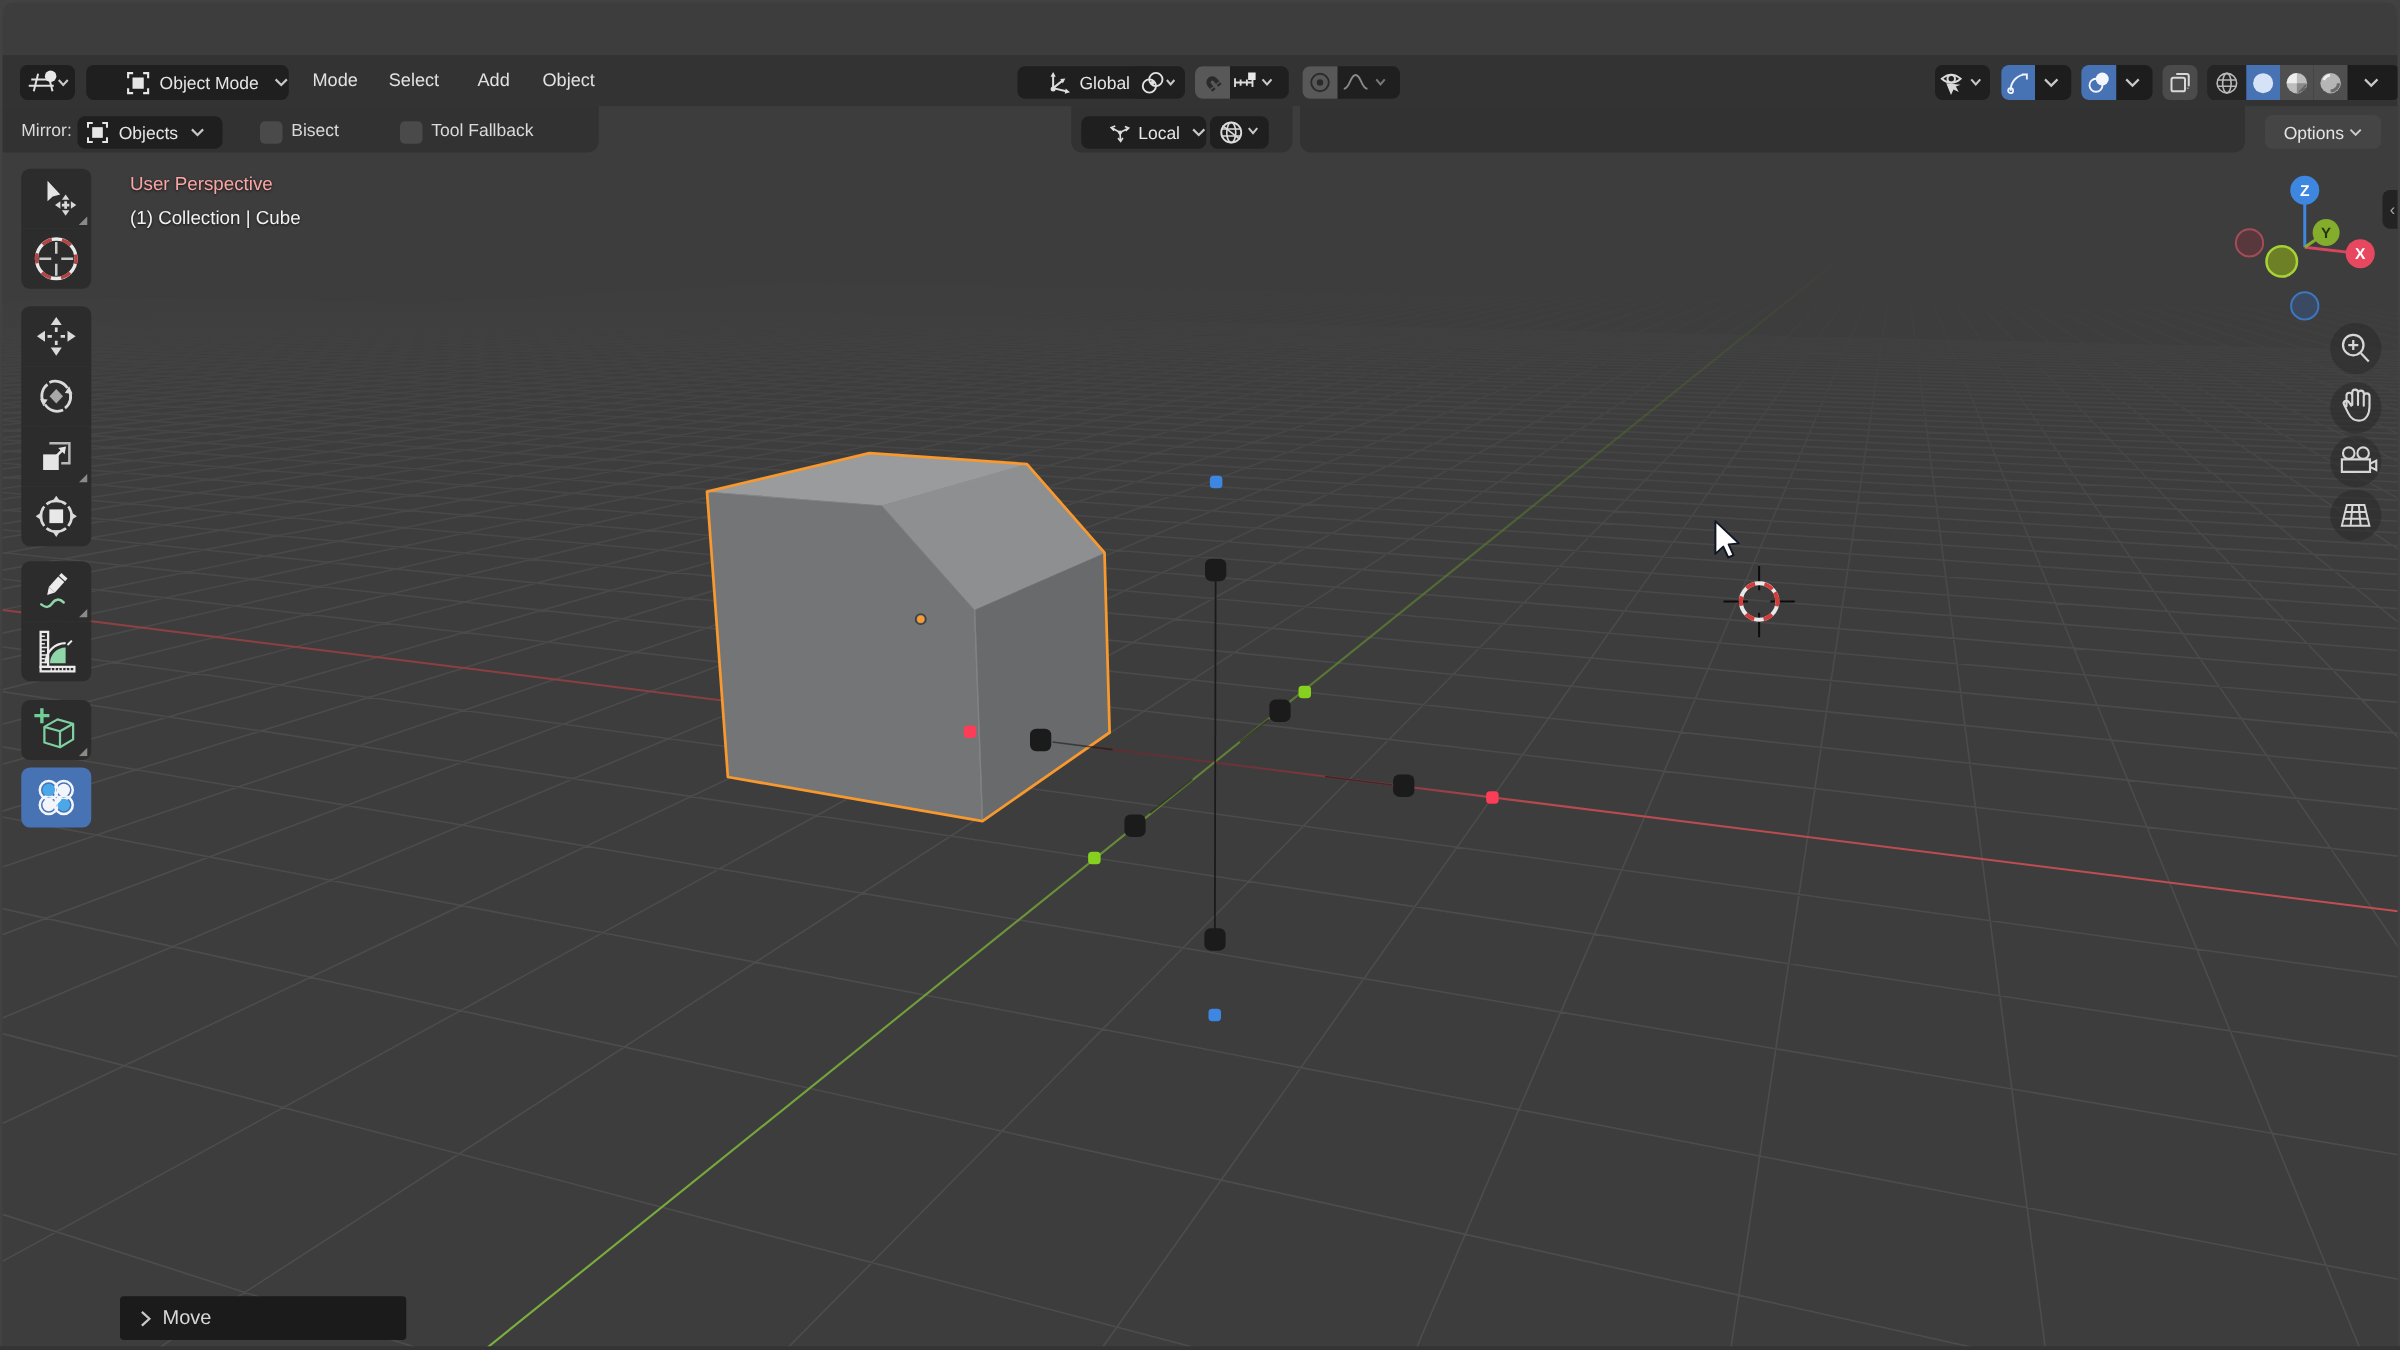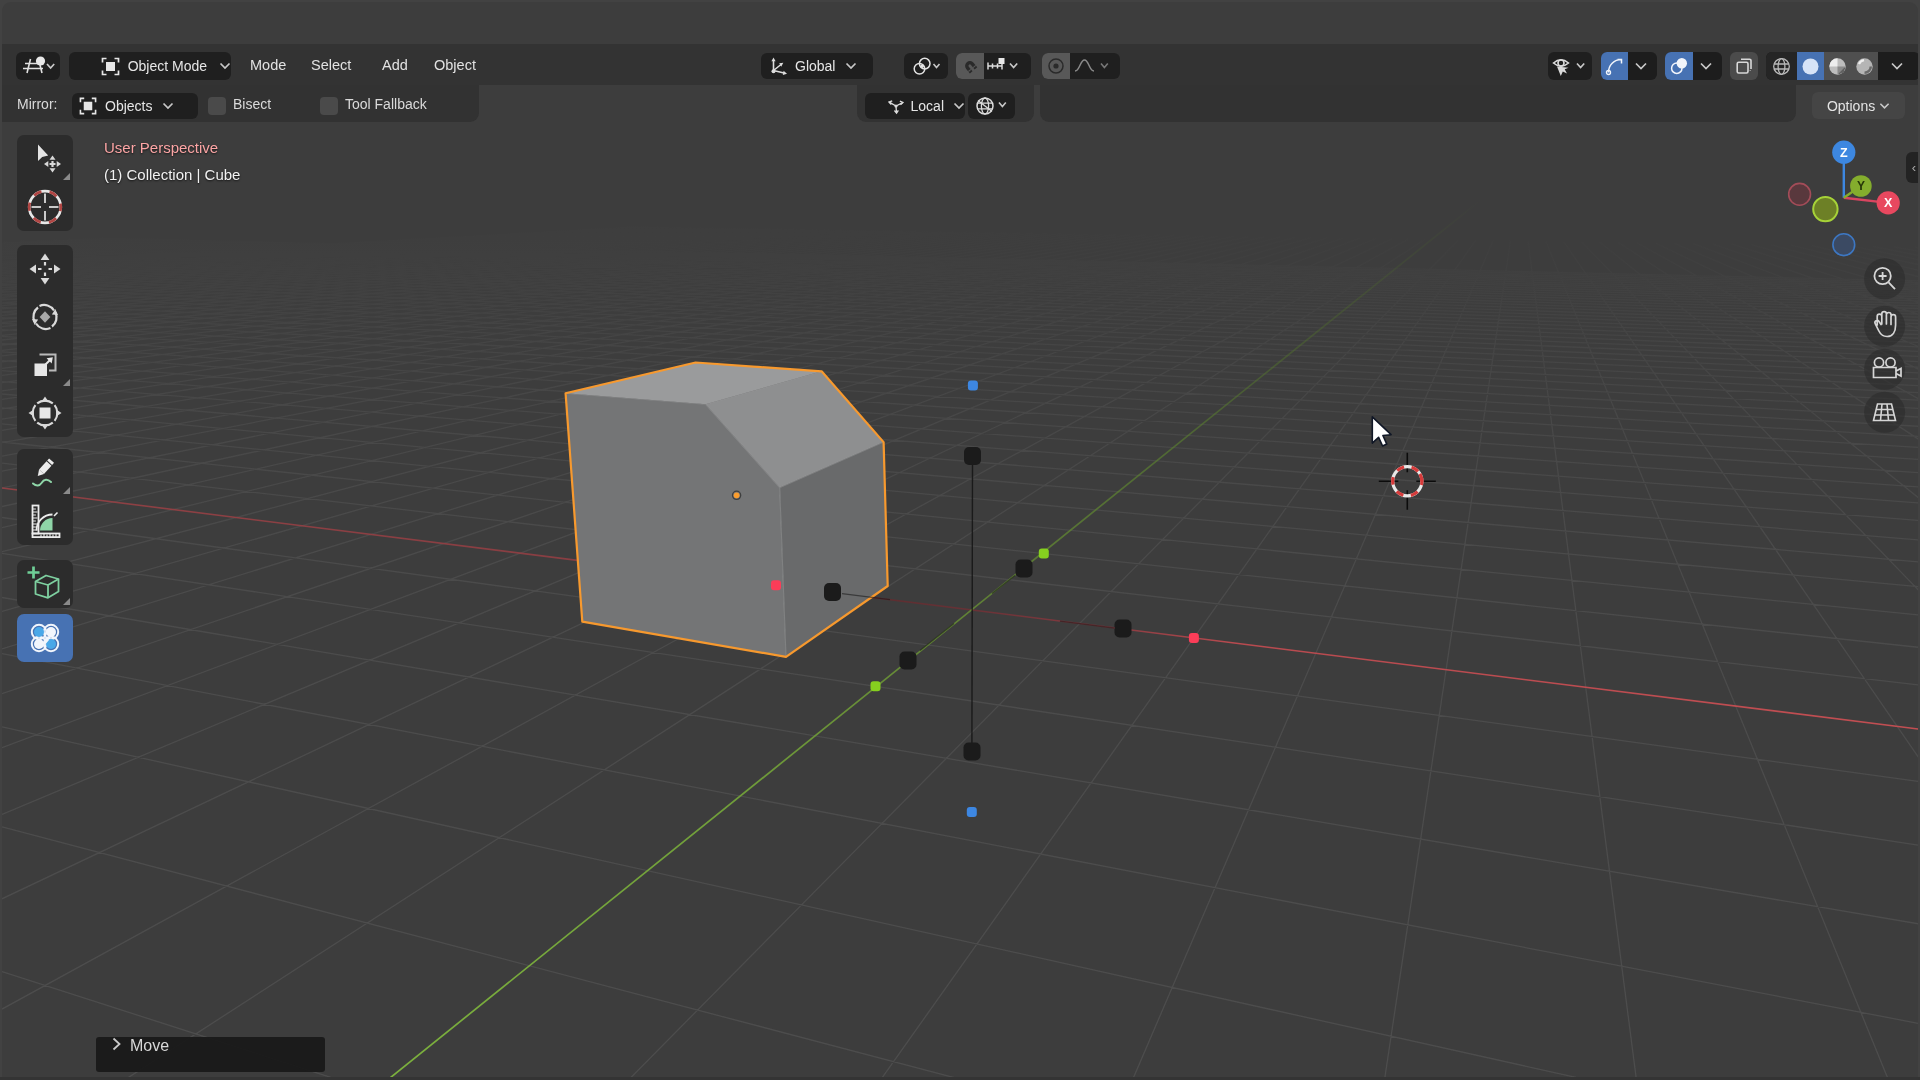--- a/index.html
+++ b/index.html
@@ -37,21 +37,21 @@
     <span style="margin-left:8px">Object Mode</span>
     <svg width="12" height="8" viewBox="0 0 12 8" style="margin-left:12px">
           <path d="M1.5 1.5 L6 6 L10.5 1.5" stroke="#c8c8c8" stroke-width="1.7" fill="none"></path>
         </svg>
   </div>
   <div class="menu" style="left:248px">Mode</div>
   <div class="menu" style="left:309px">Select</div>
   <div class="menu" style="left:380px">Add</div>
   <div class="menu" style="left:432px">Object</div>
 
-  <div class="btn" style="left:759px;top:9px;width:112px;height:26px;justify-content:flex-start;padding-left:7px">
+  <div class="btn" style="left:812px;top:9px;width:112px;height:26px;justify-content:flex-end;padding-left:7px">
     <svg width="20" height="20" viewBox="0 0 20 20">
       <g stroke="#dddddd" stroke-width="1.6" fill="none">
         <path d="M5.5 4.5 V14.5 M5.5 14.5 L16 17 M5.5 14.5 L13 8.5"></path>
       </g>
       <g fill="#dddddd">
         <path d="M5.5 1.5 L3.4 5.3 H7.6 Z"></path>
         <path d="M19 17.7 L14.8 18.9 L15.6 14.8 Z"></path>
         <path d="M15.3 6.7 L11.2 7.2 L13.2 10.8 Z"></path>
       </g>
       <circle cx="5.5" cy="15.2" r="2" fill="#dddddd"></circle>
@@ -169,21 +169,21 @@
           <path d="M2 1.5 L7 6.5 L12 1.5" stroke="#c8c8c8" stroke-width="1.7" fill="none"></path>
         </svg>
   </div>
 </div>
 
 <div id="toolrow">
   <div class="panel" style="left:0;width:477px;border-radius:0 0 9px 0"></div>
   <div class="panel" style="left:855px;width:177px;border-radius:0 0 9px 9px"></div>
   <div class="panel" style="left:1038px;width:756px;border-radius:0 0 9px 9px"></div>
   <div class="abs" style="left:15px;top:11px;color:#dadada;font-size:14px">Mirror:</div>
-  <div class="btn" style="left:70px;top:8px;width:126px;height:26px;justify-content:flex-start;padding-left:7px">
+  <div class="btn" style="left:60px;top:8px;width:116px;height:26px;justify-content:flex-start;padding-left:7px">
     <svg width="18" height="18" viewBox="0 0 19 19">
       <g stroke="#e6e6e6" stroke-width="1.7" fill="none">
         <path d="M1.5 5.5 V1.5 H5.5 M13.5 1.5 H17.5 V5.5 M17.5 13.5 V17.5 H13.5 M5.5 17.5 H1.5 V13.5"></path>
       </g>
       <rect x="5" y="5" width="9" height="9" fill="#e6e6e6"></rect>
     </svg>
     <span style="margin-left:8px">Objects</span>
     <svg width="12" height="8" viewBox="0 0 12 8" style="margin-left:10px">
           <path d="M1.5 1.5 L6 6 L10.5 1.5" stroke="#c8c8c8" stroke-width="1.7" fill="none"></path>
         </svg>
@@ -485,21 +485,21 @@
     <path d="M13.5 113.5 H36 V123.5 H13.5 Z"></path>
     <path d="M36 117 L41 114.5 V122 L36 119.5"></path>
   </g>
   <g stroke="#d6d6d6" stroke-width="1.6" fill="none">
     <path d="M17.5 150 H31.5 L35.5 166.5 H13.5 Z"></path>
     <path d="M22 150 L20.5 166.5 M27 150 L28.5 166.5 M16.3 155.5 H32.5 M15 161 H34"></path>
   </g>
 </svg>
 <div class="abs" style="left:1904px;top:150px;width:16px;height:31px;background:#232323;border-radius:6px 0 0 6px;color:#ababab;font-size:13px;display:flex;align-items:center;justify-content:center;">‹</div>
 
-<div class="abs" style="left:94px;top:1035px;width:229px;height:35px;background:rgba(24,24,24,0.92);border-radius:3px;display:flex;">
+<div class="abs" style="left:94px;top:1035px;width:229px;height:35px;background:rgba(24,24,24,0.92);border-radius:3px;display:flex;align-items:center">
   <svg style="margin-left:16px" width="9" height="14" viewBox="0 0 9 14">
         <path d="M1.5 1.5 L7.5 7 L1.5 12.5" stroke="#c9c9c9" stroke-width="1.8" fill="none"></path>
       </svg>
   <span style="margin-left:9px;color:#d8d8d8;font-size:16px">Move</span>
 </div>
 
 </div>
 <div class="abs" style="left:0;top:1077px;width:1920px;height:3px;background:#343434"></div>
 
 </body></html>

